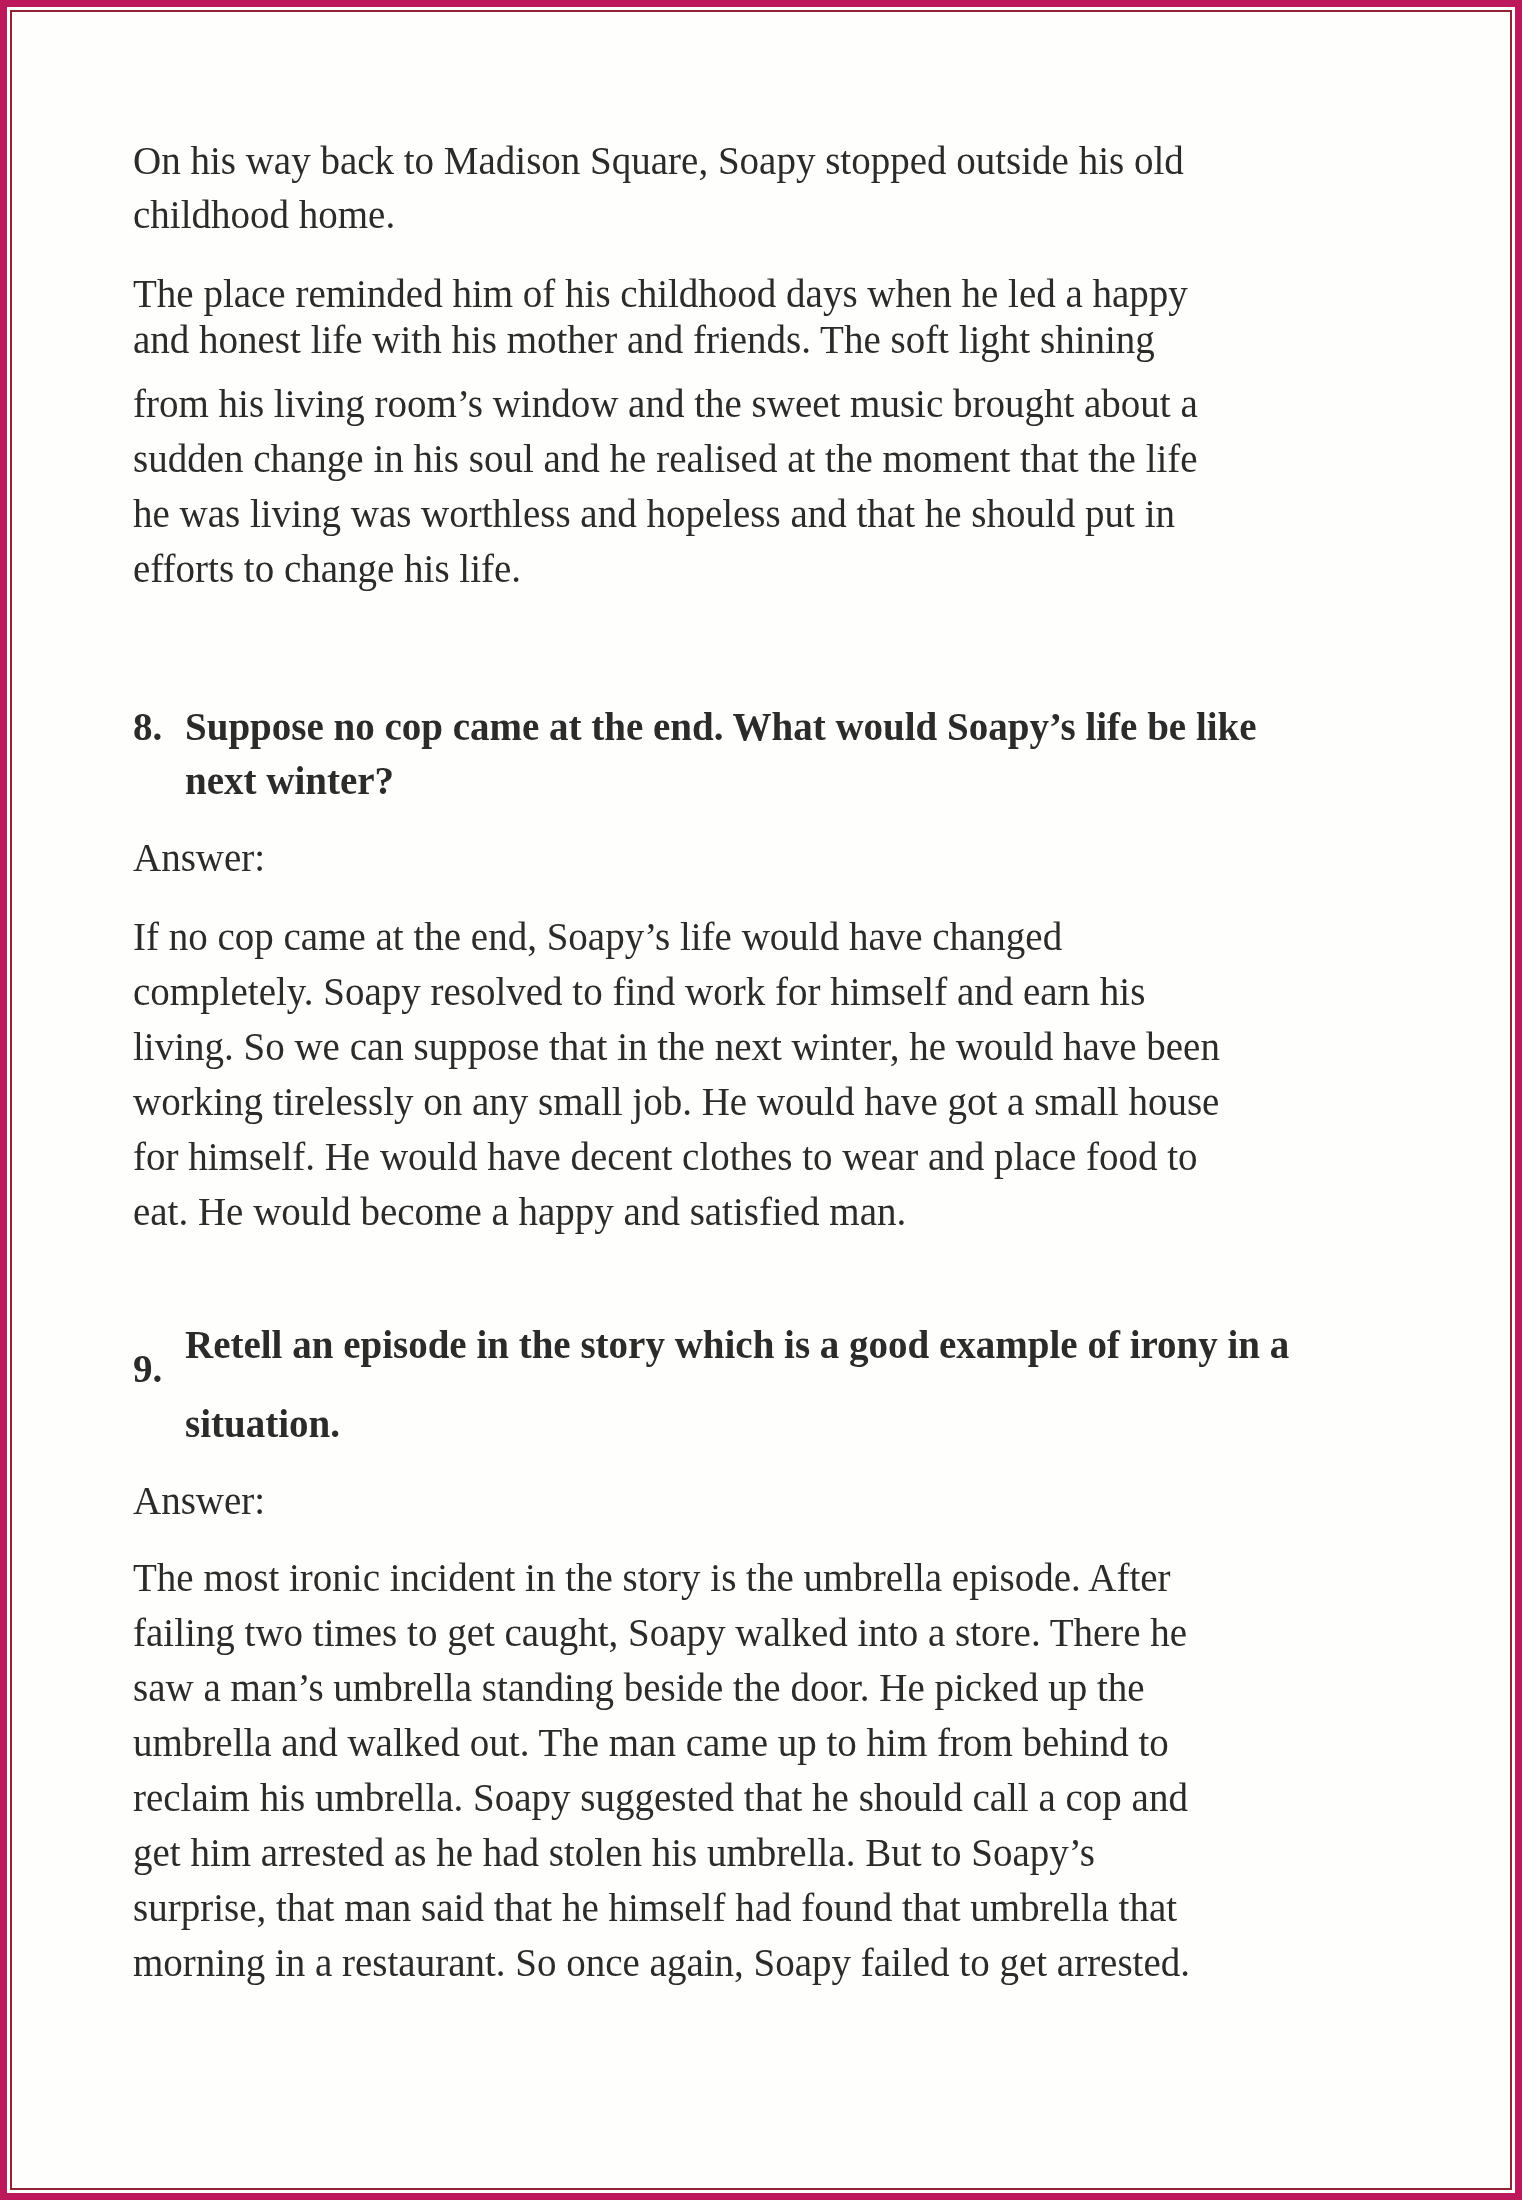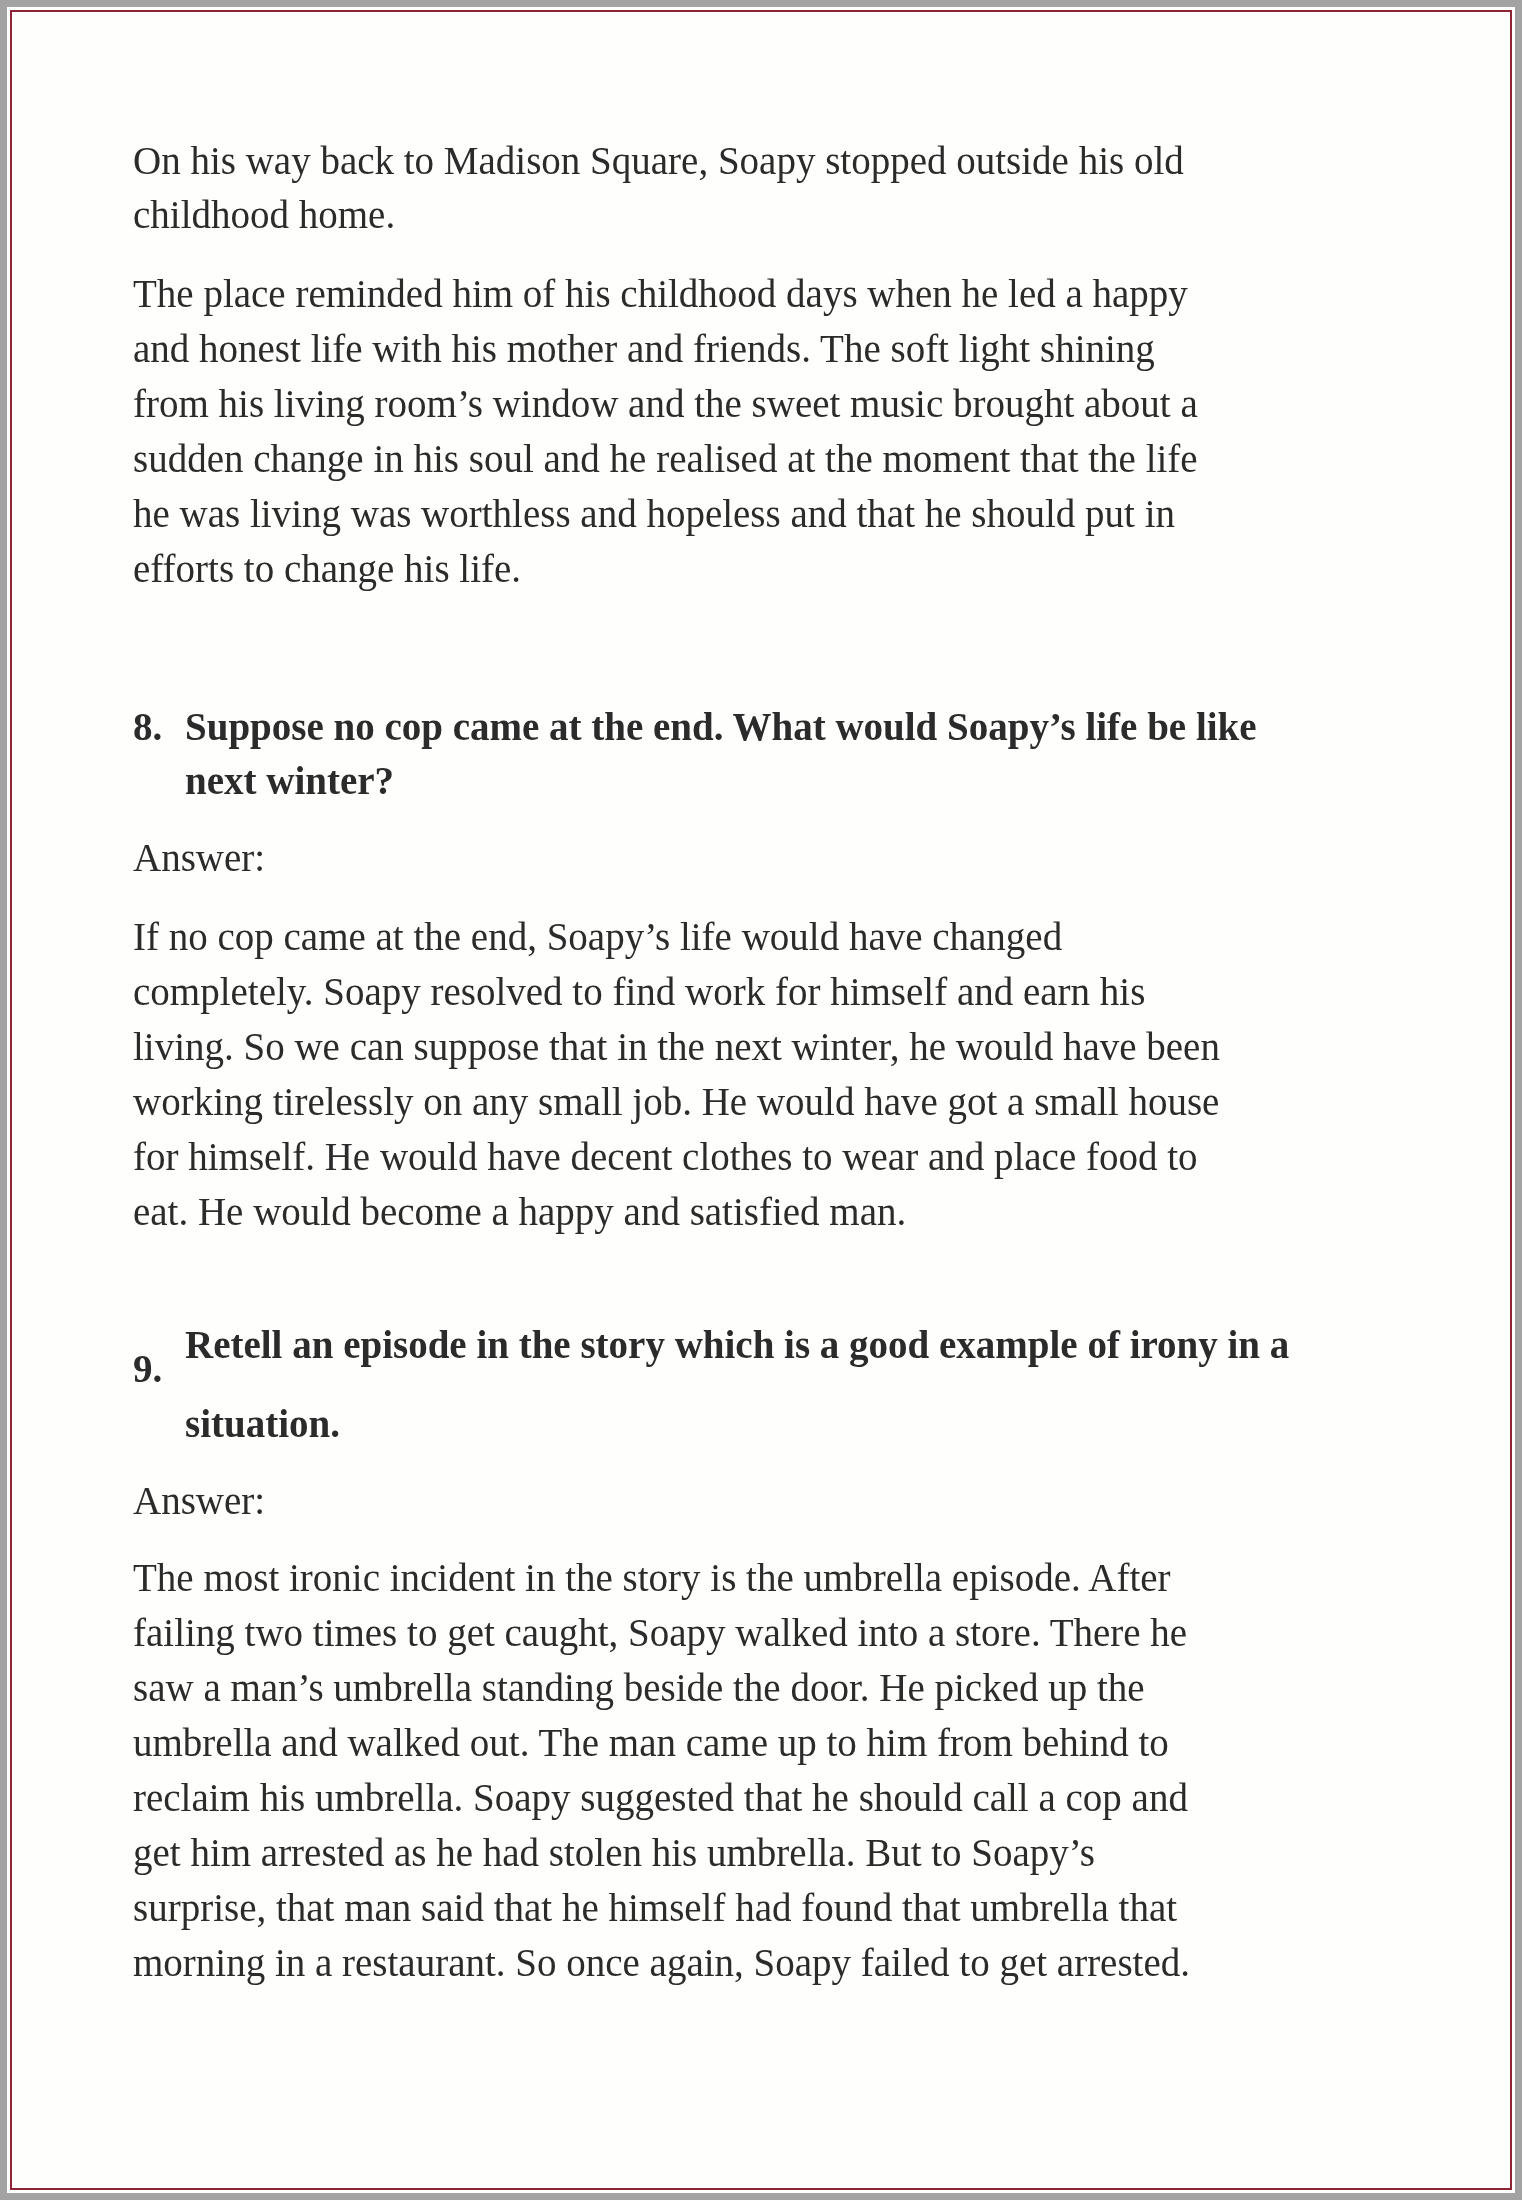--- a/index.html
+++ b/index.html
@@ -6,21 +6,21 @@
       margin: 0;
       padding: 0;
       background: #ffffff;
     }
     .page {
       position: relative;
       width: 1522px;
       height: 2200px;
       background: #fefefc;
       box-sizing: border-box;
-      border: 7px solid #a3a3a3;
+      border: 7px solid #be185d;
       overflow: hidden;
     }
     .inner-frame {
       position: absolute;
       left: 3px;
       top: 3px;
       right: 3px;
       bottom: 3px;
       border: 2px solid #8c2433;
       box-sizing: border-box;
@@ -60,21 +60,21 @@
 
   <div class="content">
 
     <div>
       <div class="line" style="top:126px">On his way back to Madison Square, Soapy stopped outside his old</div>
       <div class="line" style="top:180px">childhood home.</div>
     </div>
 
     <div>
       <div class="line" style="top:259px">The place reminded him of his childhood days when he led a happy</div>
-      <div class="line" style="top:314px">and honest life with his mother and friends. The soft light shining</div>
+      <div class="line" style="top:305px">and honest life with his mother and friends. The soft light shining</div>
       <div class="line" style="top:369px">from his living room’s window and the sweet music brought about a</div>
       <div class="line" style="top:424px">sudden change in his soul and he realised at the moment that the life</div>
       <div class="line" style="top:479px">he was living was worthless and hopeless and that he should put in</div>
       <div class="line" style="top:534px">efforts to change his life.</div>
     </div>
 
     <div>
       <div class="line q-num" style="top:692px">8.</div>
       <div class="line indent" style="top:692px">Suppose no cop came at the end. What would Soapy’s life be like</div>
       <div class="line indent" style="top:746px">next winter?</div>

